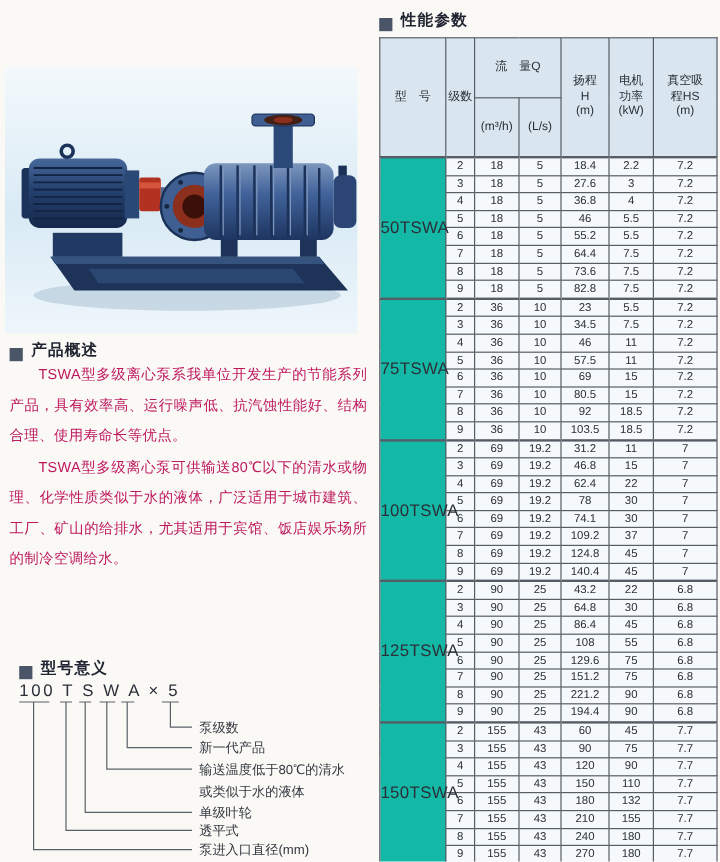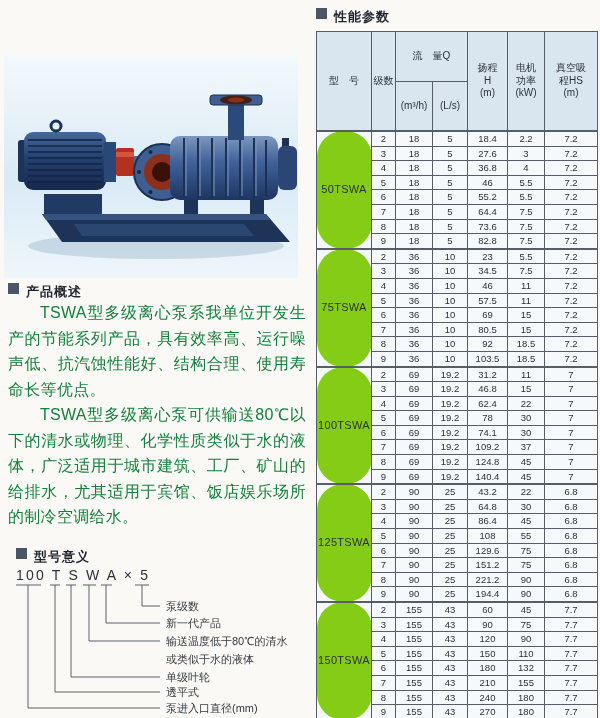--- a/index.html
+++ b/index.html
@@ -7,32 +7,32 @@
   body {
     font-family:"Liberation Sans", sans-serif;
     background:#faf9f6;
     color:#2b2b2b;
     position:relative;
     overflow:hidden;
   }
   .page { position:absolute; inset:0; }
 
   
-  .sec-hd { position:absolute; display:flex; align-items:flex-start; gap:7px; }
+  .sec-hd { position:absolute; display:flex; align-items:flex-end; gap:7px; }
   .bullet { width:11px; height:11px; background:#4a5668; display:inline-block; }
   .sec-title { font-size:13px; font-weight:bold; color:#1f2430; letter-spacing:1px; }
 
   
   .left-col { position:absolute; left:0; top:0; width:312px; height:718px; }
   .photo { position:absolute; left:4px; top:56px; width:294px; height:222px; }
   #hd-overview { left:8px; top:283px; }
   .overview-text { position:absolute; left:8px; top:300px; width:298px; }
   .overview-text p {
-    font-size:16px; line-height:25.5px; text-align:justify;
-    text-indent:2em; color:#15803d; letter-spacing:0.3px;
+    font-size:12px; line-height:25.5px; text-align:justify;
+    text-indent:2em; color:#be185d; letter-spacing:0.3px;
   }
   #hd-model { left:16px; top:548px; }
   .diagram { position:absolute; left:8px; top:564px; width:298px; height:154px; }
   .diagram text { font-size:11px; fill:#33383f; }
   .diagram .code { font-size:14px; fill:#2b3038; letter-spacing:2px; }
   .diagram path { stroke:#5a6068; stroke-width:1; fill:none; }
 
   
   .right-col { position:absolute; left:314px; top:0; width:286px; height:718px; }
   #hd-perf { left:2px; top:8px; }
@@ -46,21 +46,21 @@
     background:#d9e6ef; font-weight:normal; color:#2b3038;
     font-size:10px; line-height:1.25; white-space:pre-line; padding:18px 0;
   }
   thead tr:first-child th { height:20px; }
   thead tr:last-child th { height:25px; }
   .th-stages { width:24px; word-break:break-all; line-height:1.85; }
   tbody td {
     font-size:9.5px; height:13.6px; line-height:13.6px;
     padding:0; color:#2b3038; background:#f6f9fb;
   }
-  td.model-cell { font-size:11px; letter-spacing:0.3px; background:#84cc16;border-radius:26px; }
+  td.model-cell { font-size:14px; letter-spacing:0.3px; background:#14b8a6; }
   tr.group-start td { border-top:2px solid #565d66; }
   tfoot td.note {
     text-align:left; font-size:10px; line-height:1.55; color:#2b3038;
     padding:4px 6px 4px calc(6px + 2em); text-indent:-2em; background:#f6f9fb;
     border-top:2px solid #ef4444;
   }
 </style>
 </head>
 <body>
 

